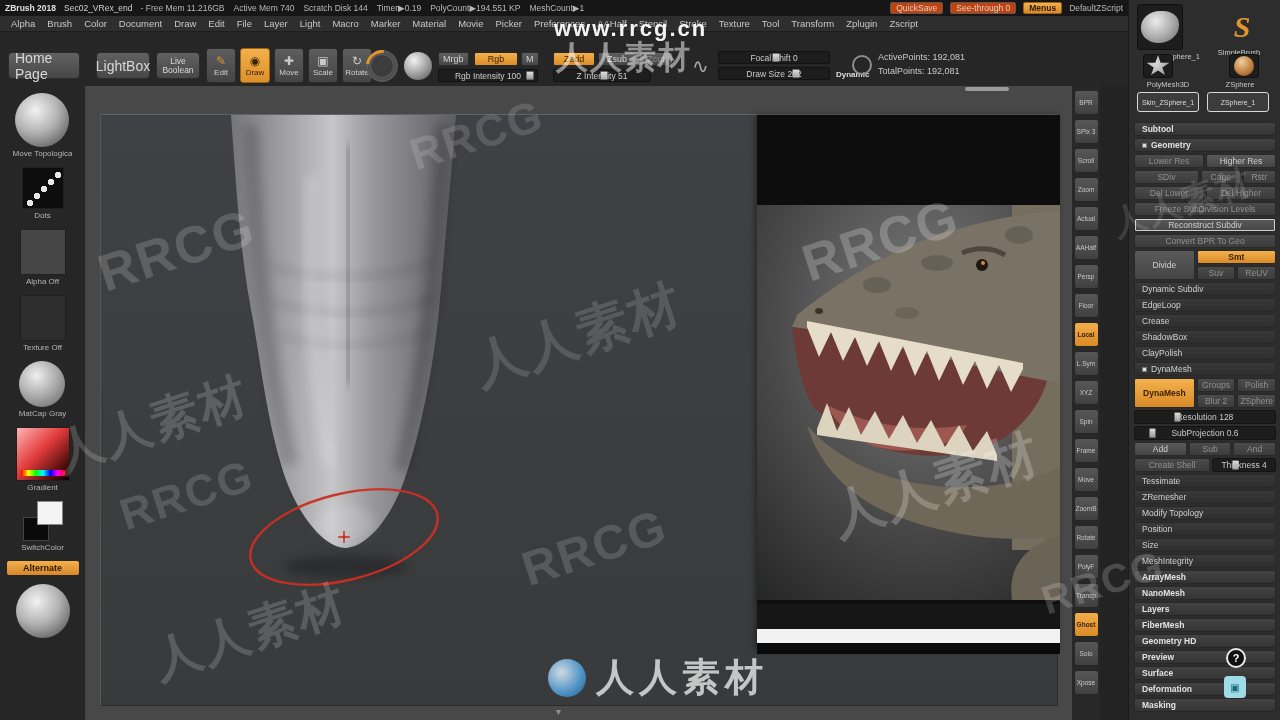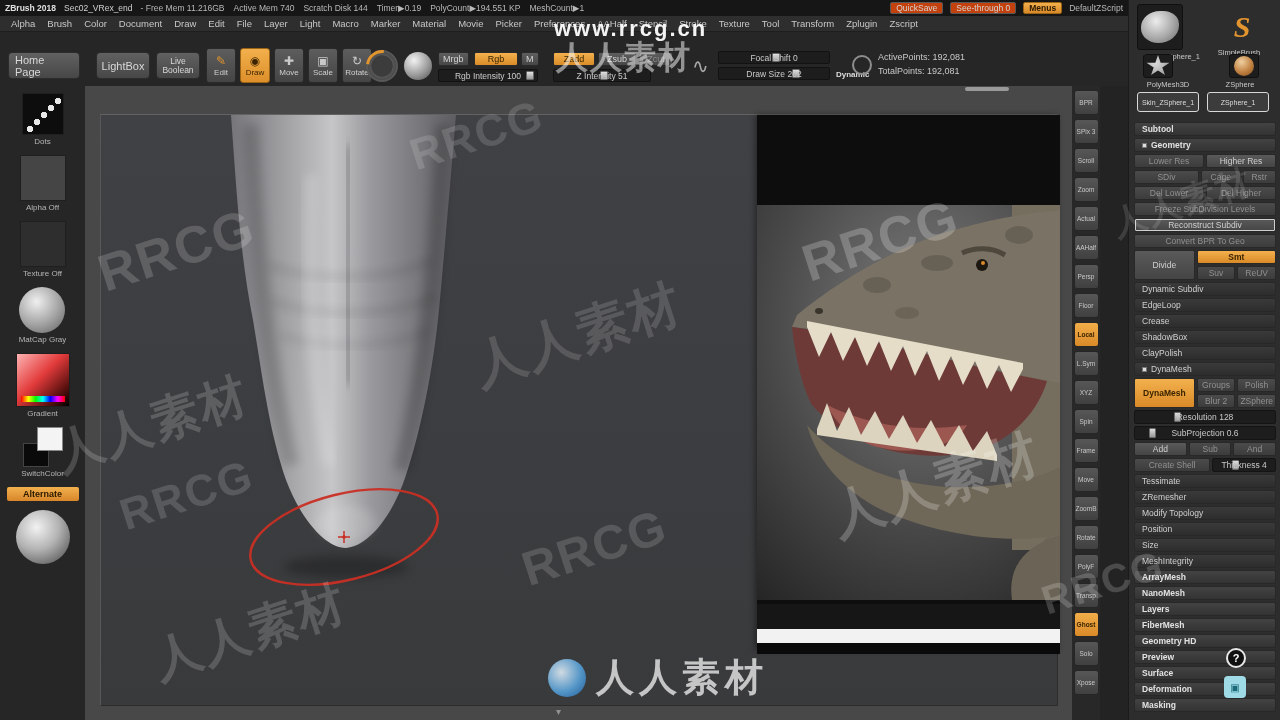--- a/index.html
+++ b/index.html
@@ -18,21 +18,21 @@
 
 
 .menubar{position:absolute;left:0;top:16px;width:1128px;height:16px;background:#2e2e2e;border-bottom:1px solid #1e1e1e;display:flex;align-items:center;padding:0 6px;gap:2px}
 .menu-item{font-size:9.5px;color:#c8c8c8;padding:0 5px;cursor:default}
 
 .subbar{position:absolute;left:0;top:32px;width:1128px;height:14px;background:#262626}
 .coords{position:absolute;left:5px;top:35px;font-size:9px;color:#9d9d9d}
 
 
 .shelf{position:absolute;left:0;top:46px;width:1128px;height:40px;background:#262626}
-.shelf-btn{position:absolute;top:6px;height:27px;border-radius:4px;background:linear-gradient(#616161,#474747);border:1px solid #2c2c2c;color:#d8d8d8;font-size:11px;display:flex;align-items:center;justify-content:center;padding:0 6px}
+.shelf-btn{position:absolute;top:6px;height:27px;border-radius:4px;background:linear-gradient(#616161,#474747);border:1px solid #2c2c2c;color:#d8d8d8;font-size:14px;display:flex;align-items:center;justify-content:center;padding:0 6px}
 .modes{position:absolute;left:206px;top:2px;display:flex;gap:4px}
 .mode{width:30px;height:35px;border-radius:3px;background:linear-gradient(#5d5d5d,#454545);border:1px solid #2a2a2a;display:flex;flex-direction:column;align-items:center;justify-content:center;font-size:8px;color:#cfcfcf;gap:1px}
 .mode .micon{font-size:12px;line-height:12px;color:#c9c9c9}
 .mode.active{background:linear-gradient(#f2b04c,#dd8f2a);border-color:#9c6516}
 .mode.active .mlabel,.mode.active .micon{color:#3a2300}
 [data-name="mode-edit"] .micon{color:#e2952f}
 .brush-ring{position:absolute;left:366px;top:4px;width:32px;height:32px;border-radius:50%;background:radial-gradient(circle at 50% 50%,#3c3c3c 52%,#575757 56%,#2e2e2e);border:2px solid #585858}
 .brush-ring .arc{position:absolute;inset:-2px;border-radius:50%;border:3px solid transparent;border-top-color:#e2952f;transform:rotate(-38deg)}
 .material-sphere{position:absolute;left:404px;top:6px;width:28px;height:28px;border-radius:50%;background:radial-gradient(circle at 36% 30%,#f2f2f2,#9c9c9c 55%,#4c4c4c)}
 .chip{position:absolute;height:14px;font-size:9px;border-radius:2px;background:linear-gradient(#5e5e5e,#464646);border:1px solid #2a2a2a;color:#d4d4d4;display:flex;align-items:center;justify-content:center;padding:0 4px}
@@ -227,20 +227,24 @@
     </div>
     <div class="dynlabel" data-name="dynamic-label">Dynamic</div>
     <div class="dyn-circle" data-name="draw-size-dynamic-icon"></div>
     <div class="points" data-name="point-counters">
       <div data-name="active-points-label">ActivePoints: 192,081</div>
       <div data-name="total-points-label">TotalPoints: 192,081</div>
     </div>
   </div>
 
   <div class="left-shelf" data-name="left-shelf">
+      <div class="ls-item" data-name="leftshelf-move-topologica">
+        <div class="k k-sphere" data-name="sphere-thumbnail"></div>
+        <div class="ls-label" data-name="thumbnail-label">Move Topologica</div>
+      </div>
       <div class="ls-item" data-name="leftshelf-dots">
         <div class="k k-dots" data-name="dots-thumbnail"></div>
         <div class="ls-label" data-name="thumbnail-label">Dots</div>
       </div>
       <div class="ls-item" data-name="leftshelf-alpha-off">
         <div class="k k-alpha" data-name="alpha-thumbnail"></div>
         <div class="ls-label" data-name="thumbnail-label">Alpha Off</div>
       </div>
       <div class="ls-item" data-name="leftshelf-texture-off">
         <div class="k k-texture" data-name="texture-thumbnail"></div>

